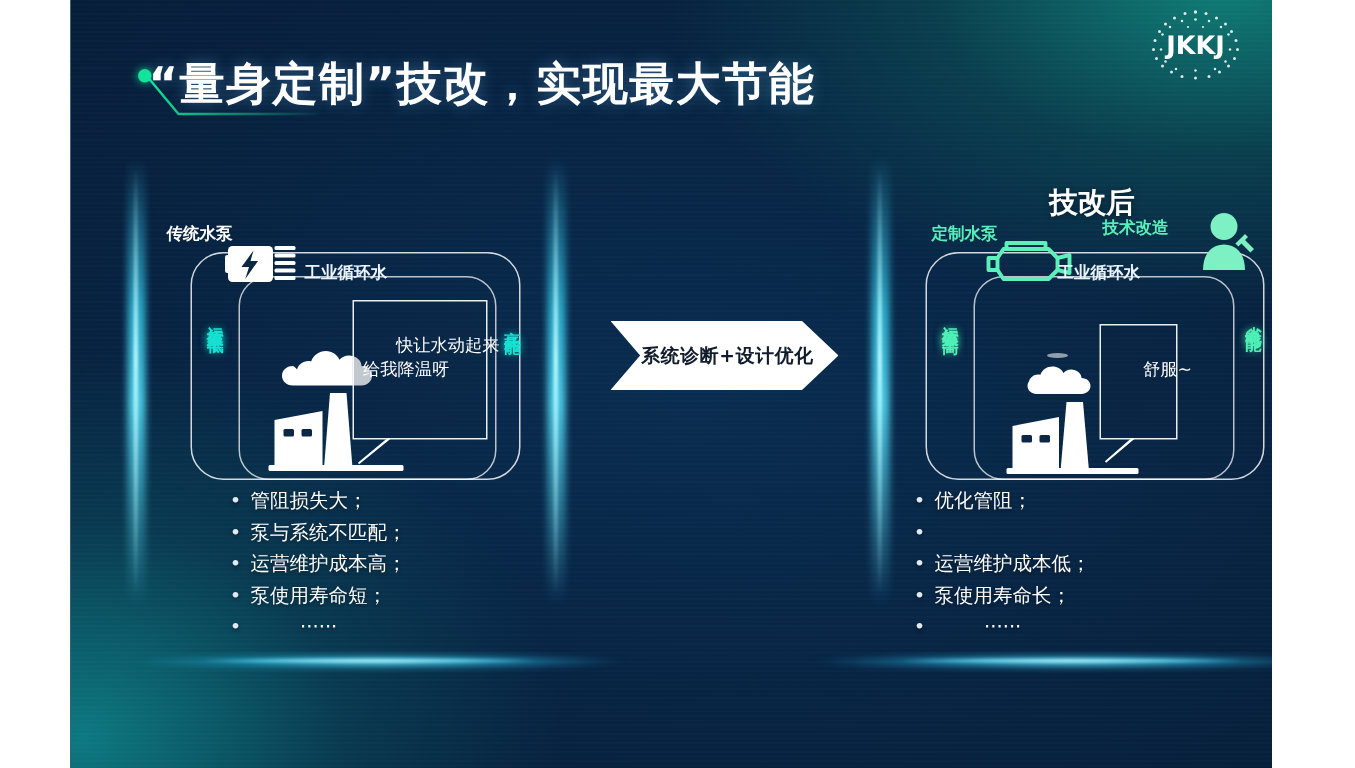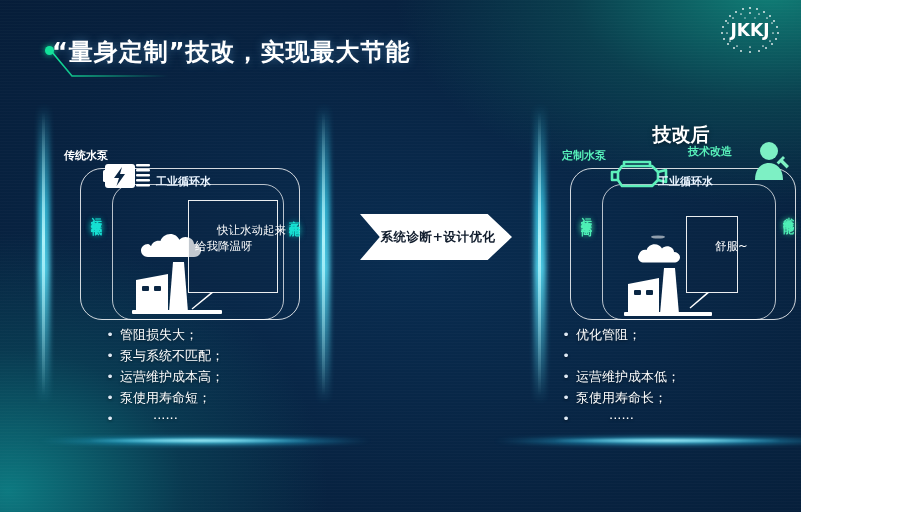--- a/index.html
+++ b/index.html
@@ -5,39 +5,40 @@
   html,body{margin:0;padding:0;background:#fff;}
   body{font-family:"Liberation Sans","DejaVu Sans",sans-serif;}
 
   #slide{
     position:relative;width:801px;height:512px;overflow:hidden;
     background:
       radial-gradient(ellipse 520px 300px at 96% -2%, rgba(16,132,122,.95) 0%, rgba(12,86,90,.55) 38%, rgba(8,40,66,0) 72%),
       radial-gradient(ellipse 420px 340px at 1% 96%, rgba(13,126,132,.95) 0%, rgba(10,80,96,.5) 42%, rgba(8,40,66,0) 76%),
       radial-gradient(ellipse 700px 420px at 52% 52%, rgba(9,46,82,.9) 0%, rgba(7,33,63,.95) 60%, rgba(6,27,54,1) 100%),
       linear-gradient(135deg,#0a3550 0%,#0a2a4c 28%,#07203f 55%,#0b3b50 85%,#0c5c63 100%);
+    margin-left: 47px;
   }
   
   #slide:before{
     content:"";position:absolute;inset:0;pointer-events:none;
     background:repeating-linear-gradient(to bottom, rgba(255,255,255,.016) 0px, rgba(255,255,255,.016) 1px, rgba(0,0,0,0) 1px, rgba(0,0,0,0) 3px);
     mix-blend-mode:screen;
   }
 
   
   .logo{position:absolute;right:10px;top:2px;width:82px;height:56px;}
   .logo svg{display:block;}
 
   
   .title-wrap{position:absolute;left:52px;top:36px;}
   .title-dot{position:absolute;left:-7px;top:10px;width:9px;height:9px;border-radius:50%;
     background:#12e39a;box-shadow:0 0 6px rgba(18,227,154,.9);}
   .title-line{position:absolute;left:-2px;top:14px;width:120px;height:30px;pointer-events:none;}
   .slide-title{
-    position:relative;color:#ffffff;font-size:24px;font-weight:bold;letter-spacing:1px;white-space:nowrap;
+    position:relative;color:#ffffff;font-size:30px;font-weight:bold;letter-spacing:1px;white-space:nowrap;
     font-family:"DejaVu Sans","Liberation Sans",sans-serif;
     text-shadow:0 0 10px rgba(120,200,255,.35);
   }
 
   
   .vglow{position:absolute;width:12px;border-radius:6px;pointer-events:none;
     background:linear-gradient(to bottom, rgba(34,200,232,0) 0%, rgba(60,215,245,.85) 35%, rgba(90,230,255,.95) 55%, rgba(34,200,232,0) 100%);
     filter:blur(2.5px);opacity:.9;}
   .vglow.core{width:3px;filter:blur(.6px);background:linear-gradient(to bottom, rgba(180,245,255,0) 0%, rgba(190,250,255,.95) 45%, rgba(180,245,255,0) 100%);}
   .hglow{position:absolute;height:10px;border-radius:50%;pointer-events:none;
@@ -242,21 +243,21 @@
     <div class="lbl">系统诊断+设计优化</div>
   </div>
 
   <div class="panel" style="left:540px;top:112px;width:282px;height:310px;">
 
     <div class="panel-head" style="top:10px;">技改后</div>
 
     <div class="rbox" style="left:30px;top:56px;width:224px;height:150px;"></div>
     <div class="rbox inner" style="left:62px;top:72px;width:172px;height:134px;"></div>
 
-    <div class="hlabel mint" style="left:22px;top:36px;text-align:center;">定制水泵</div>
+    <div class="hlabel mint" style="left:34px;top:36px;text-align:center;">定制水泵</div>
 
     <svg style="position:absolute;left:68px;top:40px;" width="66" height="44" viewBox="0 0 66 44">
       <g fill="none" stroke="#5df0bb" stroke-width="2.6" stroke-linejoin="round" stroke-linecap="round">
         <path d="M16,14 L16,10 L42,10 L42,14"></path>
         <path d="M14,14 L44,14 L50,20 L50,28 L44,34 L14,34 L10,28 L10,20 Z"></path>
         <path d="M10,20 L4,20 L4,28 L10,28"></path>
         <path d="M50,20 L58,18 L58,30 L50,28"></path>
       </g>
     </svg>
 

